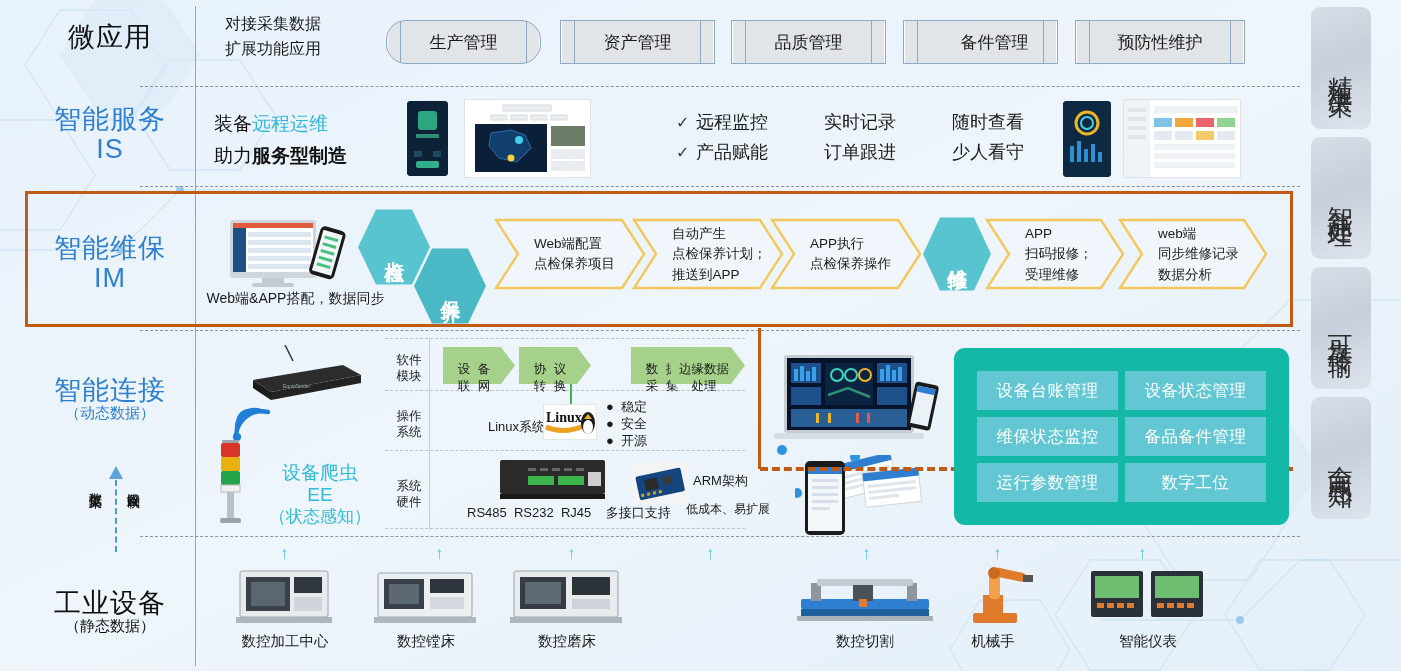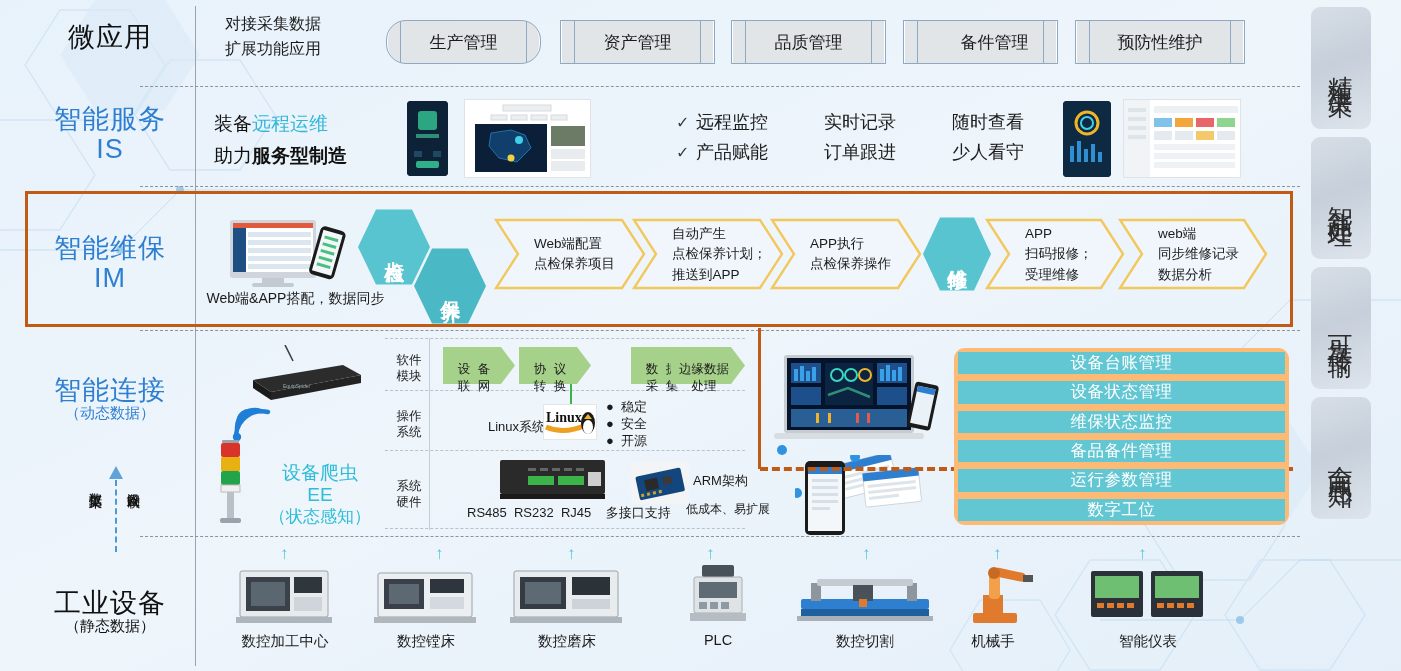--- a/index.html
+++ b/index.html
@@ -71,22 +71,22 @@
   .gchev-txt { position:absolute; inset:0; display:flex; align-items:center;
                justify-content:center; font-size:12.5px; color:#1b1b1b;
                line-height:1.35; white-space:pre-line; text-align:center;
                letter-spacing:2px; padding-right:8px;margin-top:25px;}
   .tech-row { position:absolute; border-top:1px dashed #b9c2ca; }
   .tech-rowlabel { position:absolute; font-size:12.5px; color:#1b1b1b;
                    text-align:center; line-height:1.3; }
   .tech-vline { position:absolute; width:1px; background:#c6ced5; }
 
   
-  .tilebox { position:absolute; background:#fdba74; border-radius:11px;
-             padding:4px; display:grid; grid-template-columns:1fr;
+  .tilebox { position:absolute; background:#14b8a6; border-radius:11px;
+             padding:23px; display:grid; grid-template-columns:1fr 1fr;
              gap:7px; }
   .tile { background:#62c7d2; color:#fff; font-size:16.5px;
           display:flex; align-items:center; justify-content:center;
           letter-spacing:.5px; }
 
   
   .vpanel { position:absolute; width:60px; border-radius:9px;
             background:linear-gradient(160deg,#d7dee6 0%,#c6cfda 45%,#dde4ec 100%);
             display:flex; align-items:center; justify-content:center; }
   .vpanel span { writing-mode:vertical-rl; font-size:25px; color:#2b2b2b;
@@ -679,34 +679,20 @@
       <rect x="14" y="6" width="104" height="46" rx="2" fill="#e9ecee" stroke="#9aa3aa"></rect>
       <rect x="20" y="12" width="46" height="32" fill="#343b42"></rect>
       <rect x="25" y="17" width="36" height="22" fill="#5d6a74"></rect>
       <rect x="72" y="12" width="38" height="18" fill="#2b3238"></rect>
       <rect x="72" y="34" width="38" height="10" fill="#cdd3d8"></rect>
       <rect x="10" y="52" width="112" height="6" fill="#aeb6bd"></rect>
     </svg>
     <div class="dev-cap">数控磨床</div>
   </div>
 
-  <div class="dev" style="left:668px; top:563px; width:100px;">
-    <svg width="100" height="62">
-      <rect x="34" y="2" width="32" height="12" rx="2" fill="#4a5259"></rect>
-      <rect x="26" y="14" width="48" height="36" rx="2" fill="#dfe3e6" stroke="#a8b0b6"></rect>
-      <rect x="31" y="19" width="38" height="16" fill="#5e6a74"></rect>
-      <g fill="#8e99a2">
-          <rect x="31" y="39" width="8" height="7"></rect>
-          <rect x="42" y="39" width="8" height="7"></rect>
-          <rect x="53" y="39" width="8" height="7"></rect>
-        </g>
-      <rect x="22" y="50" width="56" height="8" fill="#b5bcc2"></rect>
-    </svg>
-    <div class="dev-cap">PLC</div>
-  </div>
 
   <div class="dev" style="left:795px; top:565px; width:140px;">
     <svg width="140" height="60">
       <rect x="6" y="34" width="128" height="10" rx="2" fill="#2f7fd0"></rect>
       <rect x="6" y="44" width="128" height="7" fill="#1e5f9e"></rect>
       <rect x="16" y="18" width="10" height="18" fill="#8d969d"></rect>
       <rect x="112" y="18" width="10" height="18" fill="#8d969d"></rect>
       <rect x="22" y="14" width="96" height="7" rx="2" fill="#c4ccd2"></rect>
       <rect x="58" y="20" width="20" height="16" fill="#4a5259"></rect>
       <rect x="64" y="34" width="8" height="8" fill="#e07a2c"></rect>

